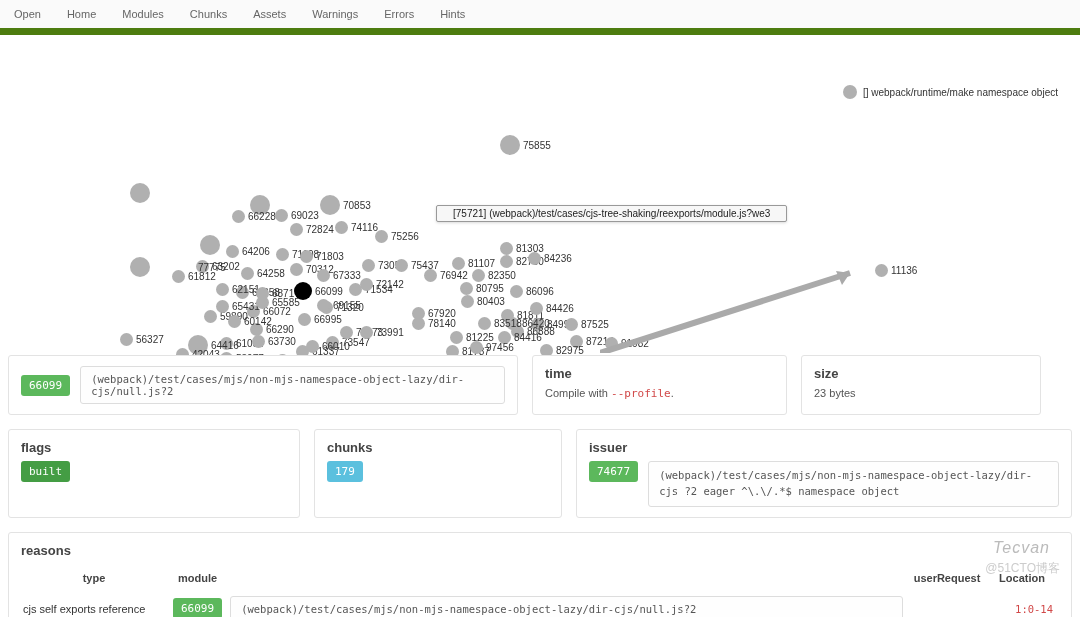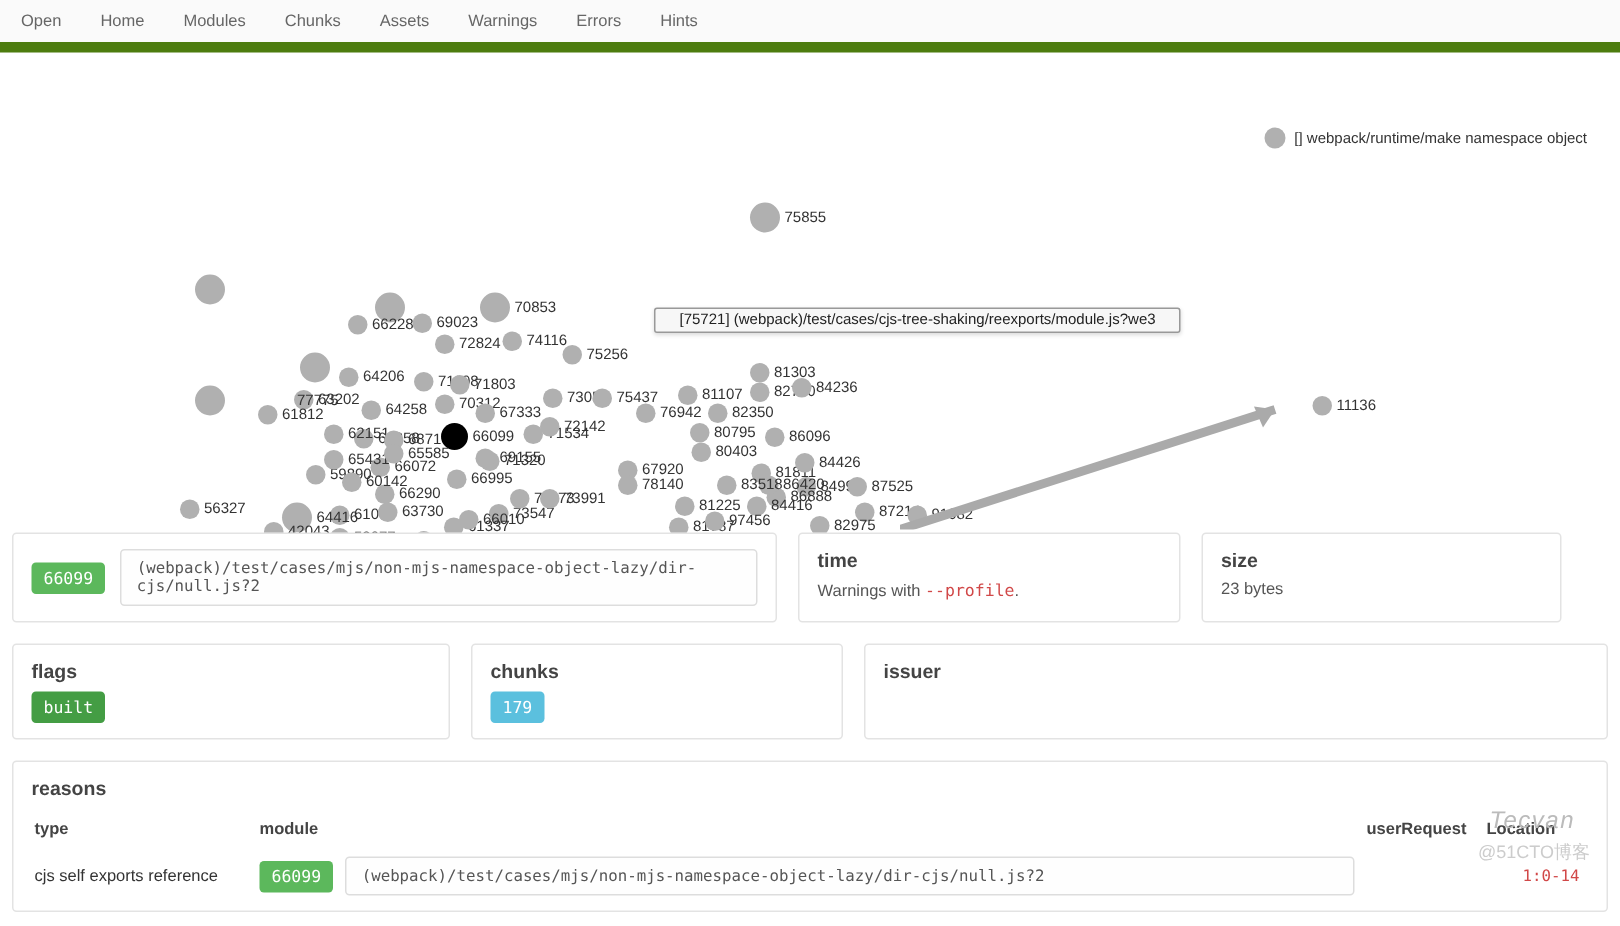--- a/index.html
+++ b/index.html
@@ -142,21 +142,21 @@
     .issuer-inner { display: flex; gap: 10px; align-items: flex-start; margin-top: 4px;}
     .issuer-inner .pathbox { line-height: 1.5; }
     .reasons-section {
       border: 1px solid #e3e3e3;
       border-radius: 3px;
       margin: 0 8px 8px 8px;
       padding: 10px 12px 6px 12px;
     }
     .reasons-title { font-weight: 600; font-size: 13px; margin-bottom: 10px; color: #444;}
     .reasons-table { width: 100%; border-collapse: collapse; font-size: 11px; }
-    .reasons-table th { text-align: left; font-weight: 600; padding: 4px 6px 8px 2px; color: #444; margin-left: 17px; }
+    .reasons-table th { text-align: center; font-weight: 600; padding: 4px 6px 8px 2px; color: #444; margin-left: 17px; }
     .reasons-table td { padding: 4px 6px 4px 2px; vertical-align: middle; }
     .col-type { width: 150px; }
     .col-module { width: 50px; }
     .col-path { width: auto; }
     .col-req { width: 80px; text-align: left; }
     .col-loc { width: 70px; text-align: right; }
     .watermark1 { position: absolute; right: 30px; bottom: 60px; color: #bbb; font-size: 16px; font-style: italic; letter-spacing: 1px; z-index: 50; pointer-events: none;}
     .watermark2 { position: absolute; right: 20px; bottom: 40px; color: #ccc; font-size: 12px; z-index: 50; pointer-events: none;}
     .loc-red { color: #d14848; font-family: Menlo, Consolas, monospace; font-size: 10.5px;}
     .th-right { text-align: right; }
@@ -482,40 +482,44 @@
 </div>
 
 <div class="cards-row row1">
   <div class="card module-card">
     <span class="badge green">66099</span>
     <div class="pathbox">(webpack)/test/cases/mjs/non-mjs-namespace-object-lazy/dir-cjs/null.js?2</div>
   </div>
   <div class="card time">
     <div class="card-title">time</div>
     <div class="card-sub">
-      <span>Warnings with </span><span class="profile-flag">--profile</span>.
+      <span>Compile with </span><span class="profile-flag">--profile</span>.
     </div>
   </div>
   <div class="card size">
     <div class="card-title">size</div>
     <div class="card-sub">23 bytes</div>
   </div>
 </div>
 
 <div class="cards-row row2">
   <div class="card flags">
     <div class="card-title">flags</div>
     <span class="badge dkgreen">built</span>
   </div>
   <div class="card chunks">
     <div class="card-title">chunks</div>
     <span class="badge blue">179</span>
   </div>
   <div class="card issuer">
     <div class="card-title">issuer</div>
+    <div class="issuer-inner">
+      <span class="badge green">74677</span>
+      <div class="pathbox">(webpack)/test/cases/mjs/non-mjs-namespace-object-lazy/dir-cjs ?2 eager ^\.\/.*$ namespace object</div>
+    </div>
   </div>
 </div>
 
 <div class="reasons-section">
   <div class="reasons-title">reasons</div>
   <table class="reasons-table">
     <thead>
       <tr>
         <th class="col-type">type</th>
         <th class="col-module">module</th>

